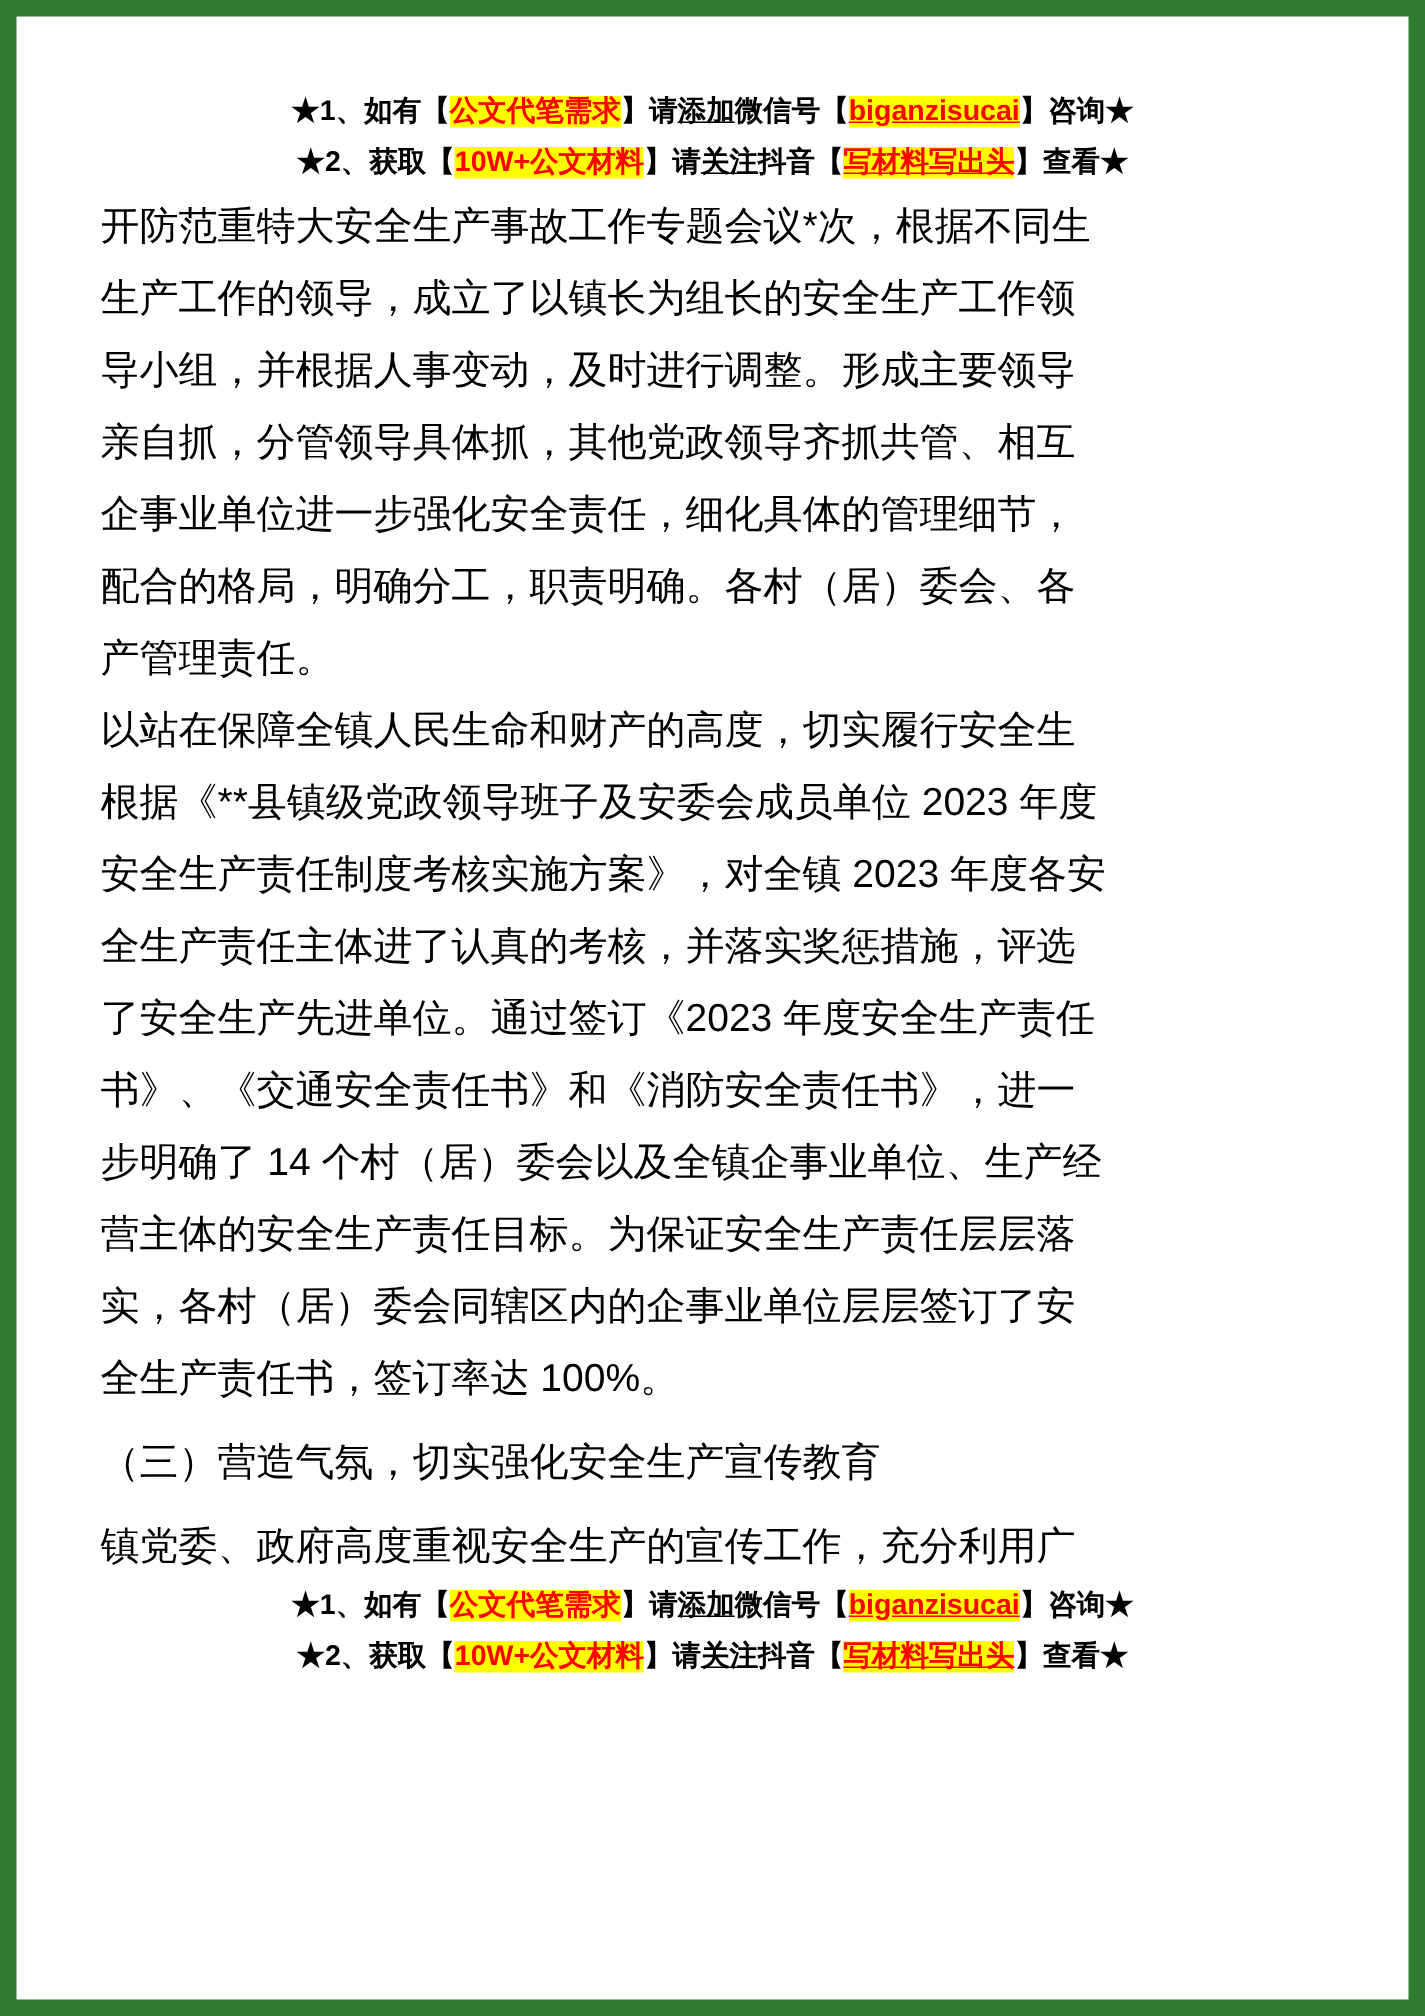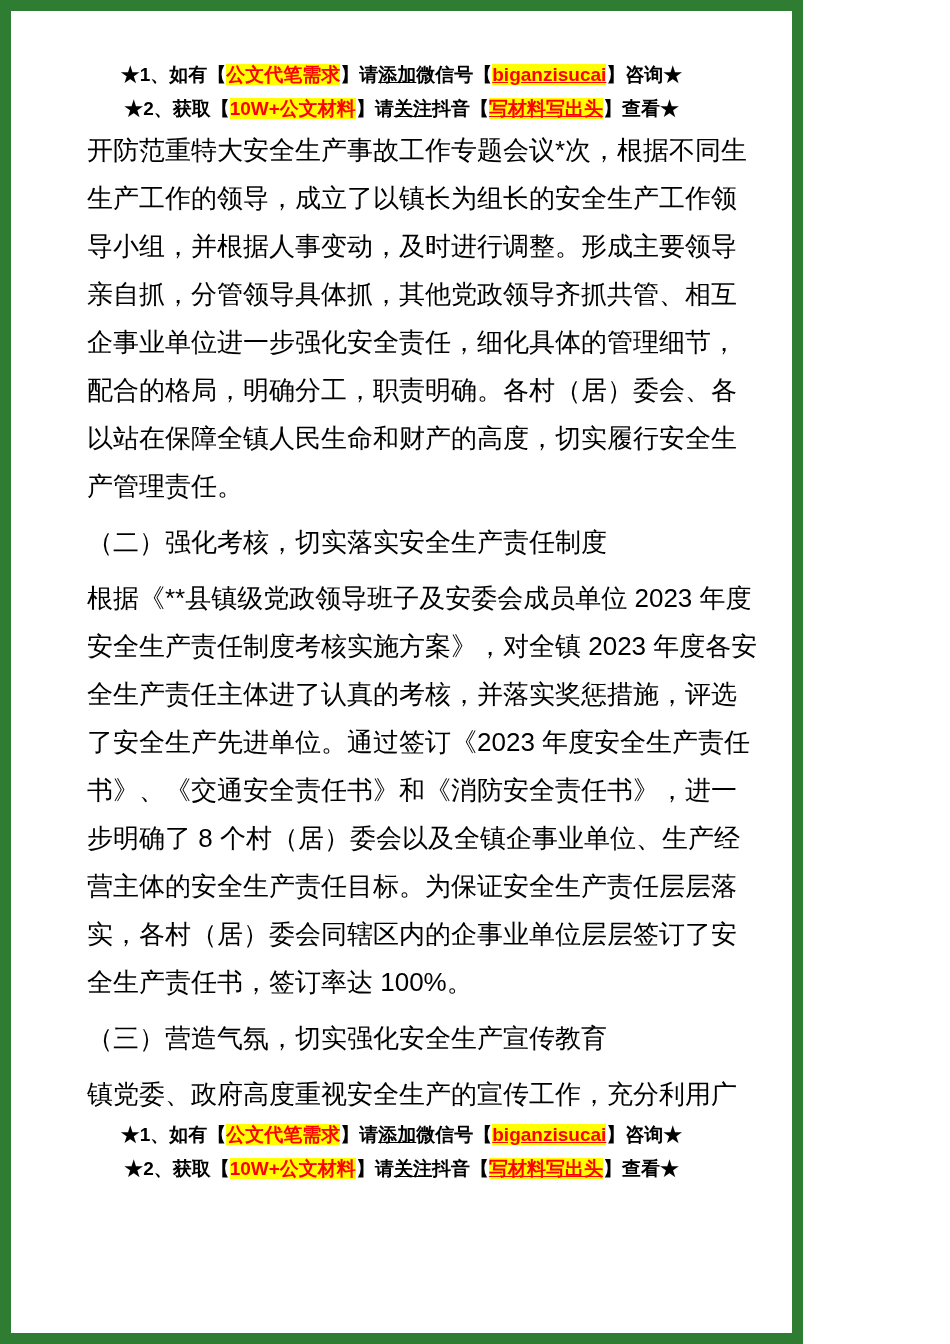--- a/index.html
+++ b/index.html
@@ -1,18 +1,18 @@
 <!DOCTYPE html>
 <html><head>
 <meta charset="utf-8">
 <style>
   html, body { margin: 0; padding: 0; background: #ffffff; }
   .page {
     position: relative;
-    width: 803px;
+    width: 950px;
     height: 1344px;
     box-sizing: border-box;
     background: #ffffff;
     border: 11px solid #2e7d32;
     overflow: hidden;
     font-family: "Liberation Sans", sans-serif;
     color: #000000;
   }
   .promo {
     text-align: center;
@@ -30,21 +30,21 @@
     font-weight: bold;
   }
   .hl-underline {
     background: #ffff00;
     color: #ff0000;
     font-weight: bold;
     text-decoration: underline;
   }
   .u { text-decoration: underline; }
   .doc-body {
-    padding-left: 76px;
+    padding-left: 56px;
     width: 680px;
     font-size: 26px;
     color: #000000;
   }
   .doc-line {
     margin: 0;
     height: 48px;
     line-height: 48px;
     white-space: nowrap;
   }
@@ -68,33 +68,32 @@
 
   <div class="doc-body">
 
     <div>
       <p class="doc-line">开防范重特大安全生产事故工作专题会议*次，根据不同生</p>
       <p class="doc-line">生产工作的领导，成立了以镇长为组长的安全生产工作领</p>
       <p class="doc-line">导小组，并根据人事变动，及时进行调整。形成主要领导</p>
       <p class="doc-line">亲自抓，分管领导具体抓，其他党政领导齐抓共管、相互</p>
       <p class="doc-line">企事业单位进一步强化安全责任，细化具体的管理细节，</p>
       <p class="doc-line">配合的格局，明确分工，职责明确。各村（居）委会、各</p>
+      <p class="doc-line">产管理责任。</p>
       <p class="doc-line">以站在保障全镇人民生命和财产的高度，切实履行安全生</p>
-      <p class="doc-line">产管理责任。</p>
     </div>
 
-    <div class="doc-line doc-heading">（二）强化考核，切实落实安全生产责任制度</div>
 
     <div>
       <p class="doc-line">根据《**县镇级党政领导班子及安委会成员单位 2023 年度</p>
       <p class="doc-line">安全生产责任制度考核实施方案》，对全镇 2023 年度各安</p>
       <p class="doc-line">全生产责任主体进了认真的考核，并落实奖惩措施，评选</p>
       <p class="doc-line">了安全生产先进单位。通过签订《2023 年度安全生产责任</p>
       <p class="doc-line">书》、《交通安全责任书》和《消防安全责任书》，进一</p>
-      <p class="doc-line">步明确了 8 个村（居）委会以及全镇企事业单位、生产经</p>
+      <p class="doc-line">步明确了 14 个村（居）委会以及全镇企事业单位、生产经</p>
       <p class="doc-line">营主体的安全生产责任目标。为保证安全生产责任层层落</p>
       <p class="doc-line">实，各村（居）委会同辖区内的企事业单位层层签订了安</p>
       <p class="doc-line">全生产责任书，签订率达 100%。</p>
     </div>
 
     <div class="doc-line doc-heading">（三）营造气氛，切实强化安全生产宣传教育</div>
 
     <div>
       <p class="doc-line">镇党委、政府高度重视安全生产的宣传工作，充分利用广</p>
     </div>

